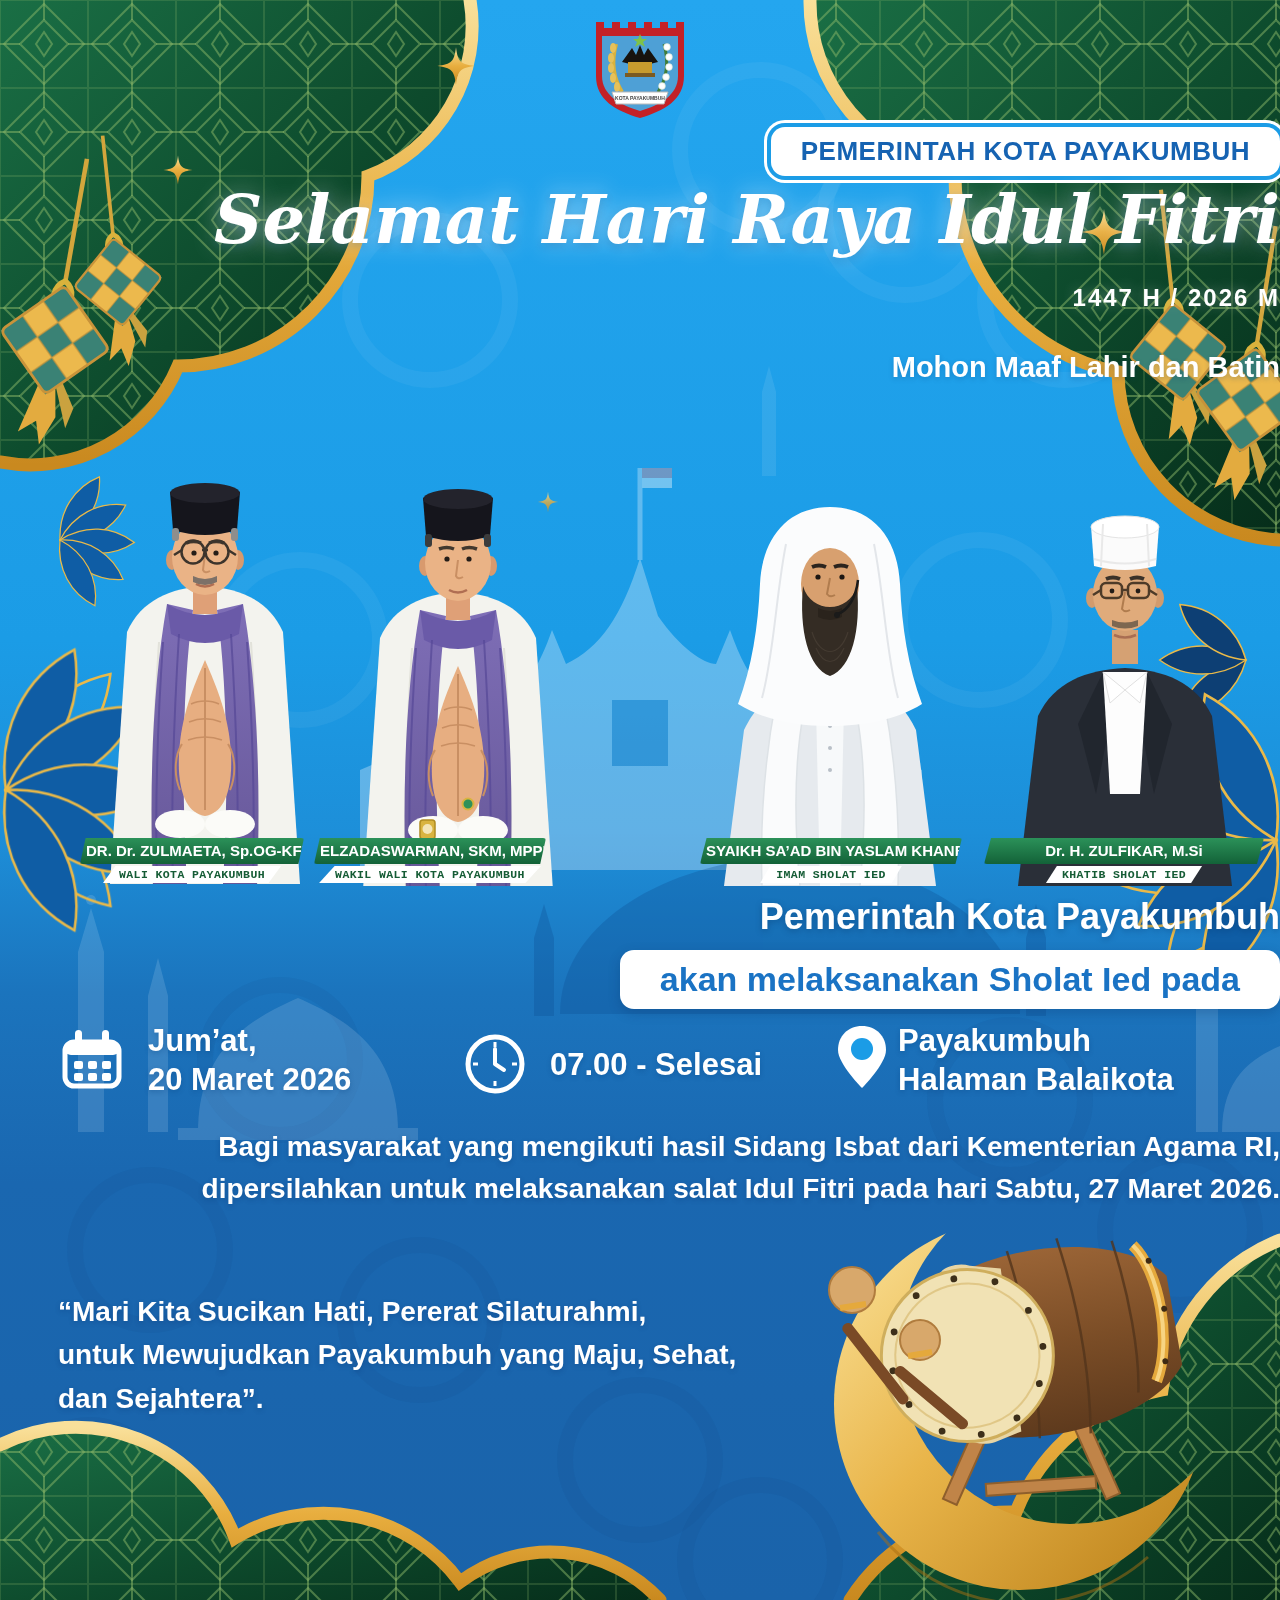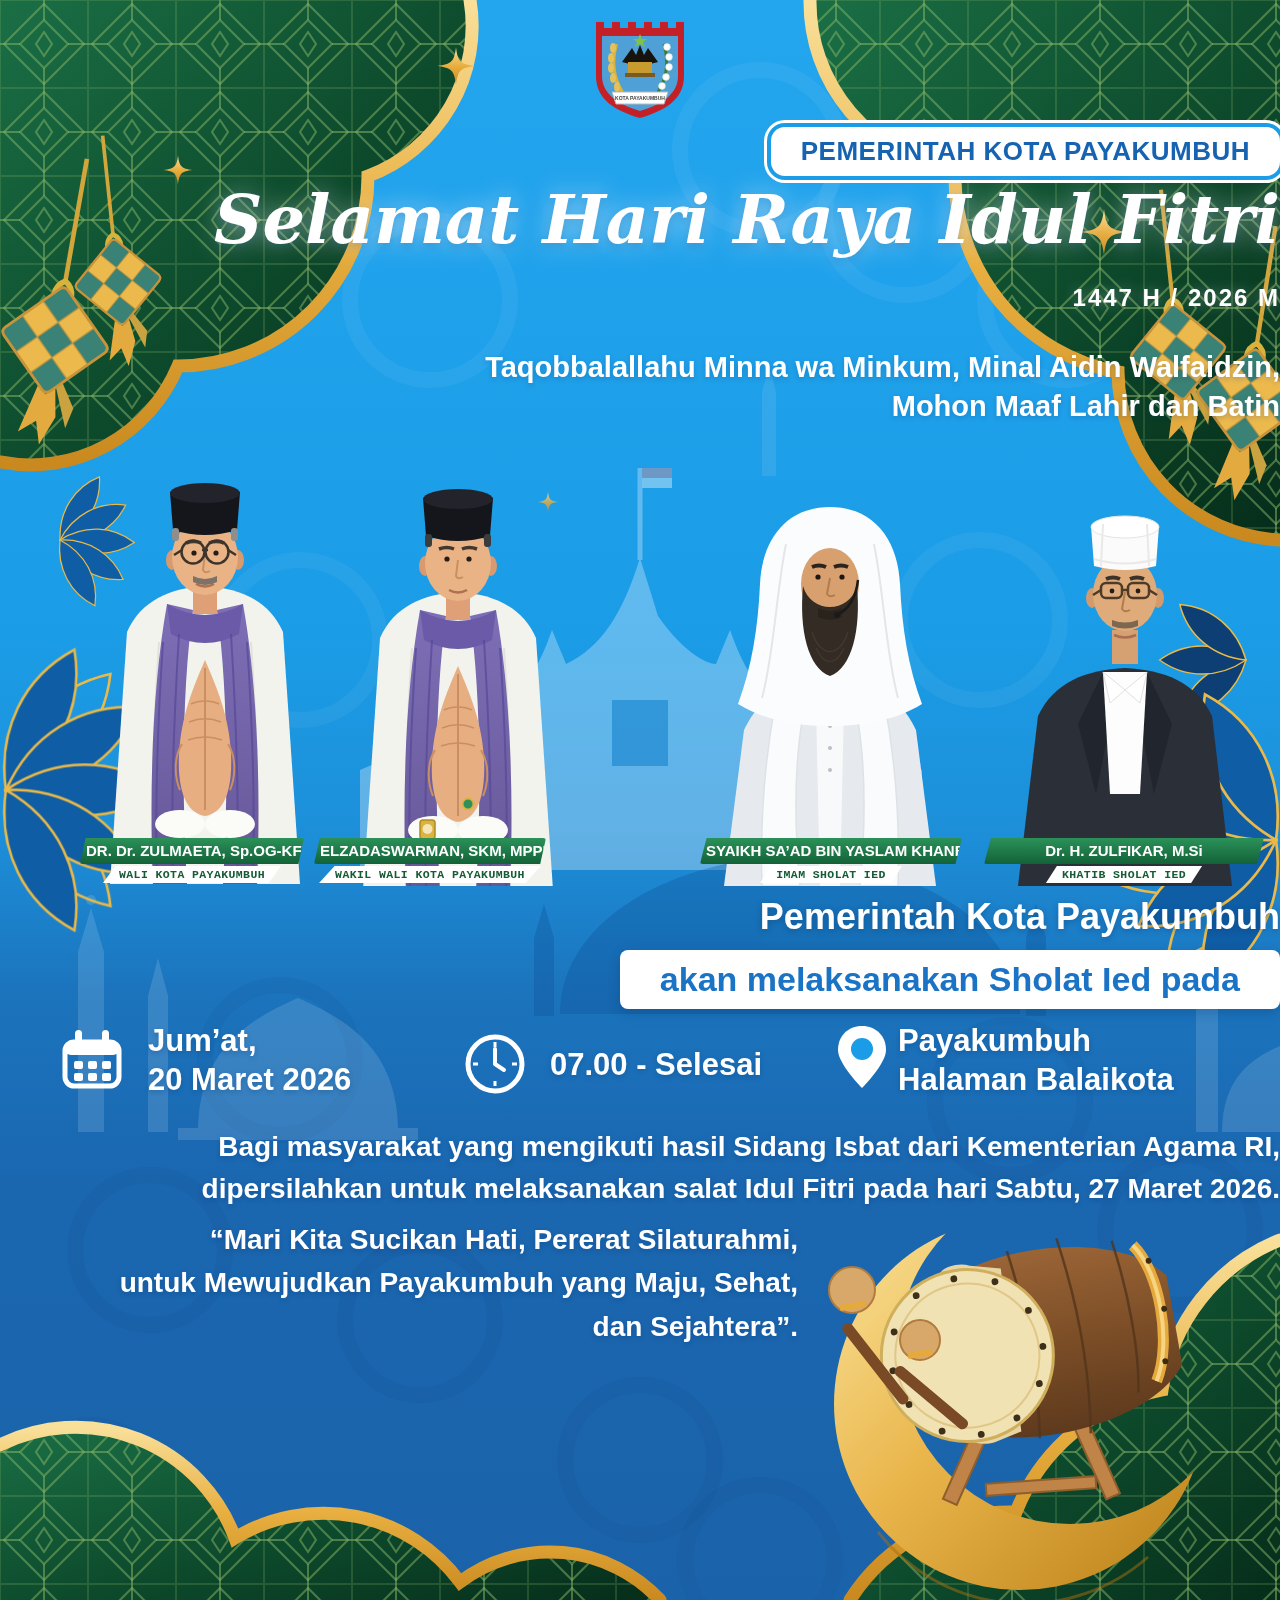--- a/index.html
+++ b/index.html
@@ -11,29 +11,29 @@
   .badge{top:127px;}
   .badge span{display:inline-block;background:#fff;color:#1663b2;font-size:26px;letter-spacing:.5px;
     padding:9px 30px;border-radius:14px;box-shadow:0 0 0 4px #1b9ce6,0 0 0 7px #ffffff;}
   .title{top:180px;margin:0;font-family:"DejaVu Serif",serif;font-style:italic;font-weight:700;
     font-size:67px;color:#fff;text-shadow:0 0 24px rgba(255,255,255,.5),0 3px 8px rgba(16,80,140,.3);}
   .year{top:284px;font-size:24px;letter-spacing:2px;text-shadow:0 0 14px rgba(255,255,255,.35);}
   .greeting{top:348px;font-size:29px;line-height:1.34;text-shadow:0 2px 5px rgba(8,60,120,.25);}
   .heading{top:896px;font-size:36px;text-shadow:0 2px 6px rgba(6,45,95,.35);}
   .pill{top:950px;}
   .pill span{display:inline-block;background:#fff;color:#1a73c4;font-size:34px;padding:10px 40px;
-    border-radius:8px;box-shadow:0 4px 12px rgba(6,45,95,.25);}
+    border-radius:14px;box-shadow:0 4px 12px rgba(6,45,95,.25);}
   .nb{position:absolute;text-align:center;z-index:6;}
   .nb-name{background:linear-gradient(180deg,#2b9159,#136238);color:#fff;font-size:15px;line-height:26px;
     clip-path:polygon(2.5% 0,100% 0,97.5% 100%,0 100%);border-radius:3px;box-shadow:0 2px 4px rgba(0,30,20,.3);white-space:nowrap;padding:0 6px;}
   .nb-role{display:inline-block;background:#fff;color:#155c35;font-size:11.5px;line-height:17px;
     padding:0 16px;margin-top:-2px;clip-path:polygon(7% 0,100% 0,93% 100%,0 100%);letter-spacing:.4px;white-space:nowrap;font-family:Liberation Mono, monospace;}
   .det-txt{color:#fff;font-size:31px;line-height:1.25;text-shadow:0 2px 5px rgba(8,60,120,.3);}
   .note{top:1126px;font-size:28px;line-height:1.5;text-shadow:0 2px 5px rgba(8,50,110,.3);}
-  .quote{left:58px;top:1218px;width:740px;text-align:right;color:#fff;font-size:28px;line-height:1.55;
+  .quote{left:58px;top:1290px;width:740px;text-align:left;color:#fff;font-size:28px;line-height:1.55;
     text-shadow:0 2px 5px rgba(8,50,110,.3);}
   .z1{z-index:1}.z3{z-index:3}.z4{z-index:4}.z5{z-index:5}.z7{z-index:7}.z8{z-index:8}
 </style>
 </head>
 <body>
 
 <div class="poster">
 
   <svg class="abs z1" width="1280" height="1600" viewBox="0 0 1280 1600" aria-hidden="true">
     <defs>
@@ -239,21 +239,20 @@
     <rect x="36" y="48" width="24" height="11" fill="#c79b2e"></rect>
     <rect x="33" y="59" width="30" height="4" fill="#7a5a22"></rect>
     <path d="M20 78 L76 78 L72 90 L24 90 Z" fill="#ffffff" stroke="#b9b9b9" stroke-width="1"></path>
     <text x="48" y="86" text-anchor="middle" font-size="5" font-family="Liberation Sans,sans-serif" fill="#444">KOTA PAYAKUMBUH</text>
   </svg>
 
   <div class="abs ctr badge z4"><span>PEMERINTAH KOTA PAYAKUMBUH</span></div>
   <h1 class="abs ctr title z4">Selamat Hari Raya Idul Fitri</h1>
   <div class="abs ctr year z4">1447 H / 2026 M</div>
   <div class="abs ctr greeting z4">
-    <div>Taqobbalallahu Minna wa Minkum, Minal Aidin Walfaidzin,</div>
     <div>Mohon Maaf Lahir dan Batin</div>
   </div>
 
   <svg class="abs z5" style="left:0;top:462px" width="1280" height="424" viewBox="0 0 1280 424">
     <defs>
       <g id="greeter">
         <path d="M-95 392 L-78 140 C-64 108 -34 96 0 94 C34 96 64 108 78 140 L95 392 Z" fill="#f3f3ee"></path>
         <path d="M-46 150 C-52 240 -54 320 -52 392 M46 150 C52 240 54 320 52 392" stroke="#e2e2da" stroke-width="2" fill="none"></path>
         <path d="M-38 112 C-52 190 -56 290 -52 392 L-18 392 C-24 290 -22 190 -12 118 Z" fill="url(#purp)"></path>
         <path d="M38 112 C52 190 56 290 52 392 L18 392 C24 290 22 190 12 118 Z" fill="url(#purp)"></path>

